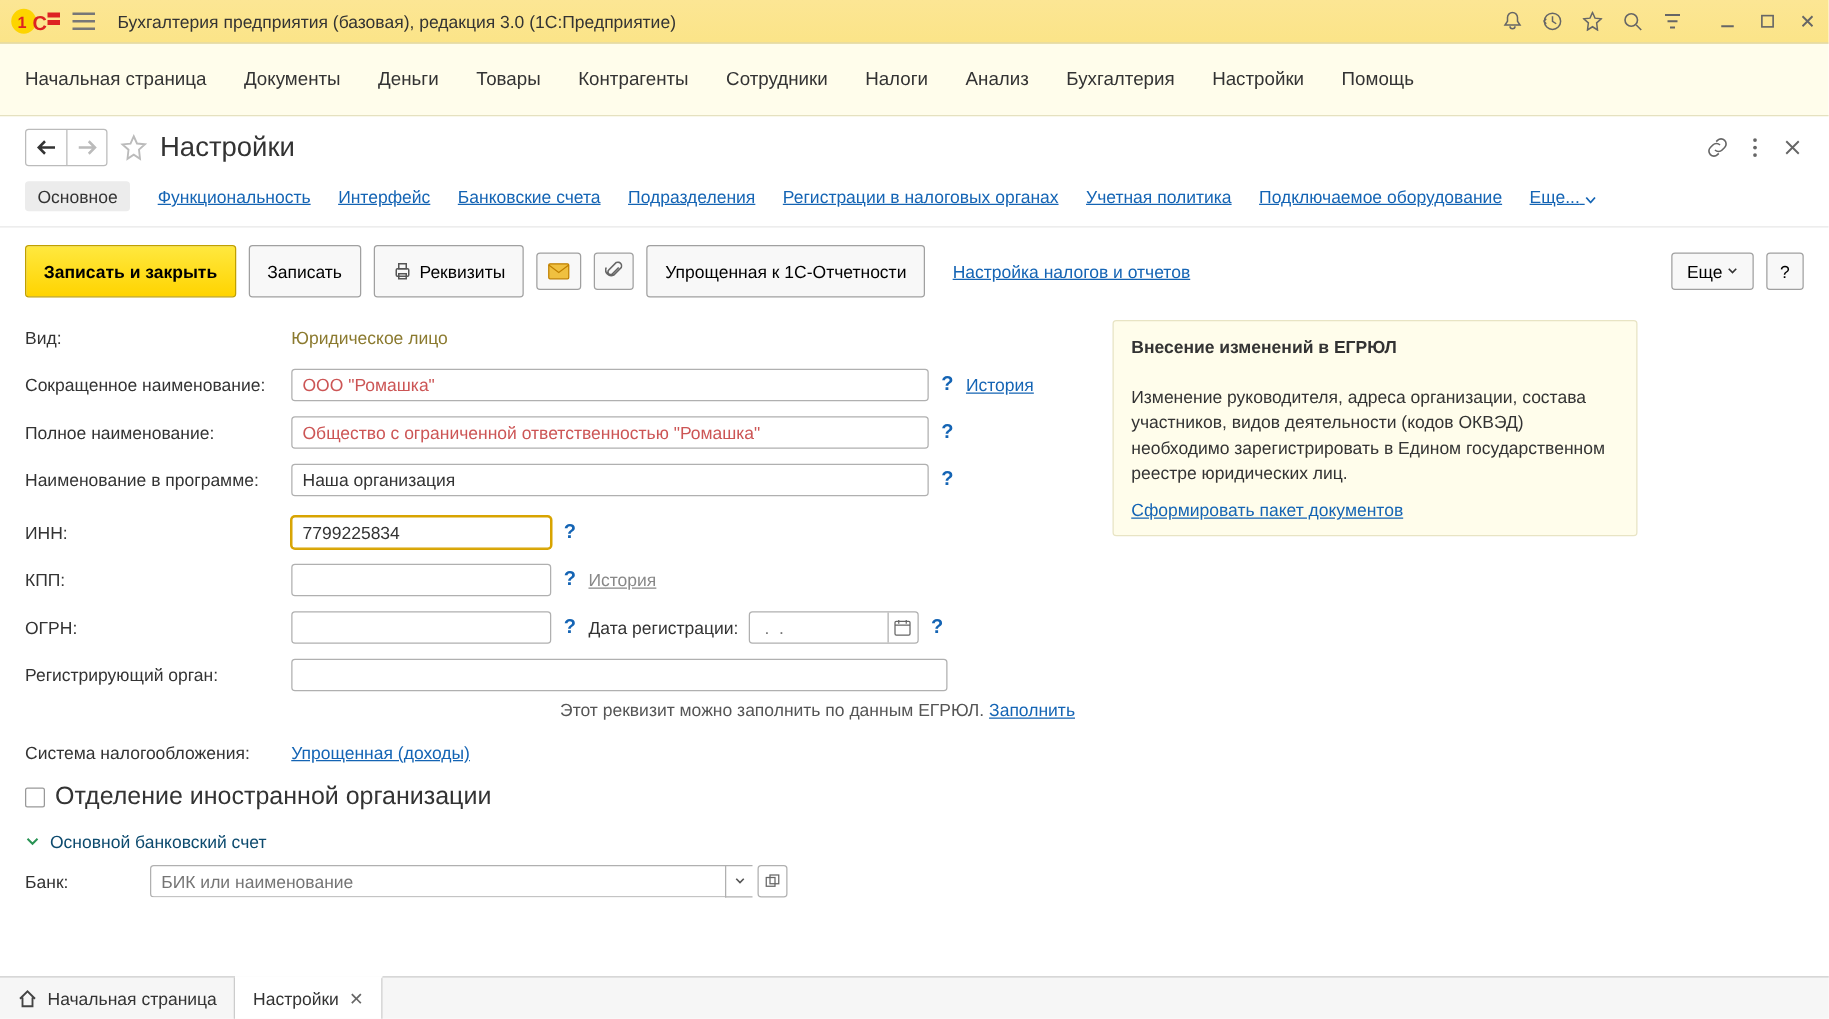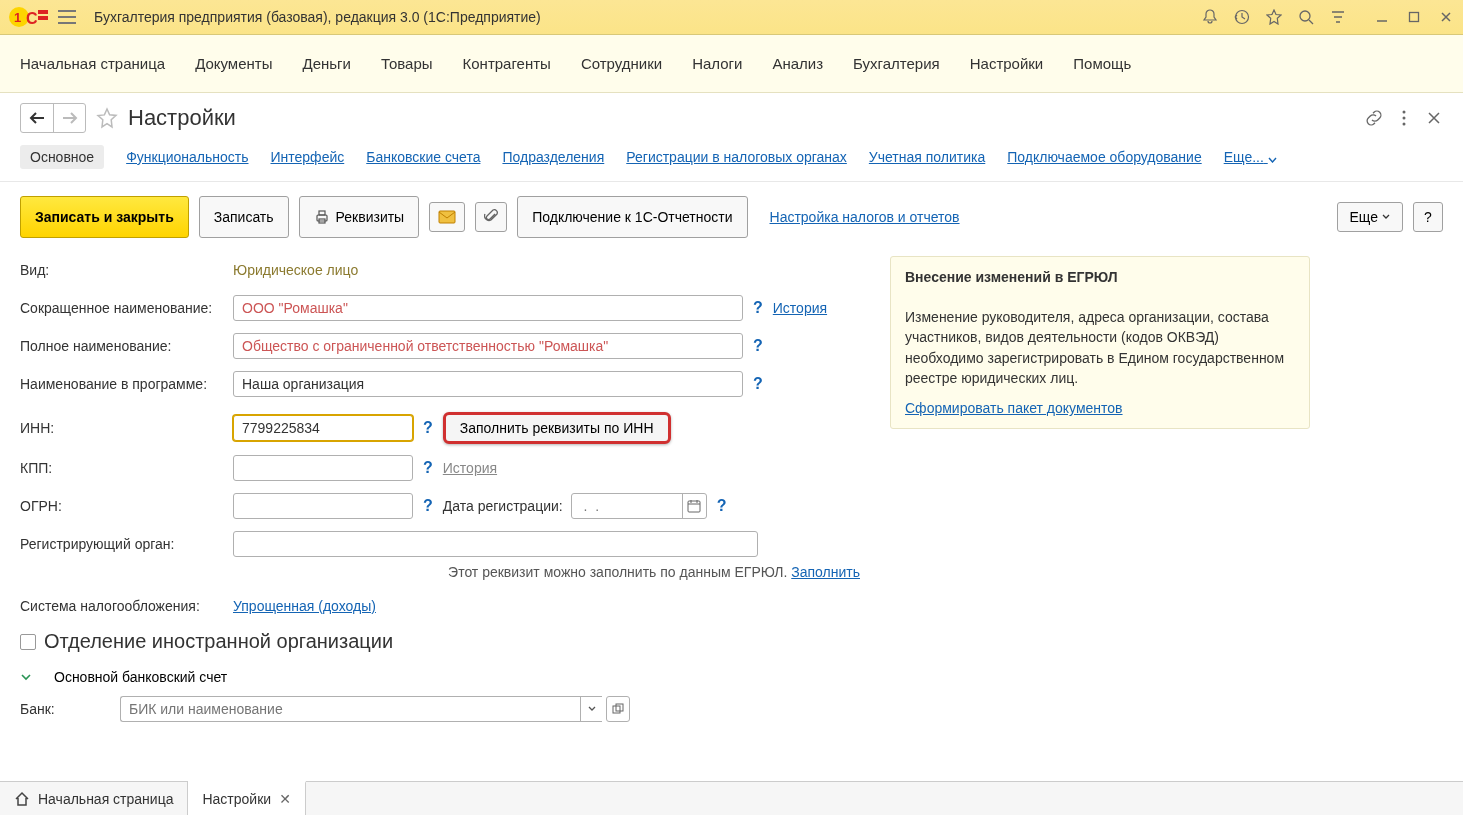--- a/index.html
+++ b/index.html
@@ -161,21 +161,21 @@
   border: 1px solid #b0b0b0;
   border-radius: 3px;
   height: 26px;
   padding: 2px 8px;
   font-size: 14px;
   color: #333;
 }
 .input::placeholder { color: #c55; }
 .input.ph-gray::placeholder { color: #999; }
 .input.w-wide { width: 510px; }
-.input.w-mid { width: 180px; }
+.input.w-mid { width: 208px; }
 .input.focused {
   border: 1px solid #d8a400;
   box-shadow: 0 0 0 1px #d8a400;
 }
 .qmark {
   color: #1464b4;
   font-size: 16px;
   font-weight: bold;
   margin: 0 10px;
   cursor: pointer;
@@ -208,22 +208,22 @@
   display:flex;align-items:center;gap:8px;
   margin: 8px 0 16px 0;
 }
 .checkbox {
   width: 16px; height: 16px;
   border: 1px solid #999;
   border-radius: 2px;
   cursor: pointer;
 }
 .section-header {
-  display:flex;align-items:center;gap:22px;
-  color: #000000;
+  display:flex;align-items:center;gap:8px;
+  color: #0c4a6e;
   font-size: 14px;
   margin: 10px 0;
   cursor: pointer;
 }
 .date-input-wrap {
   display:flex;align-items:center;
   border: 1px solid #b0b0b0;
   border-radius: 3px;
   height: 26px;
 }
@@ -446,21 +446,21 @@
     <svg width="18" height="14" viewBox="0 0 18 14">
         <rect x="1" y="1" width="16" height="12" rx="1" fill="#f0c040" stroke="#c08000"></rect>
         <path d="M1 2l8 6 8-6" fill="none" stroke="#c08000"></path>
       </svg>
   </button>
   <button class="btn icon-only">
     <svg width="14" height="16" viewBox="0 0 14 16">
         <path d="M11 5l-5 5a2 2 0 01-3-3l6-6a3 3 0 014 4l-6 6a4.5 4.5 0 01-6-6" fill="none" stroke="#666" stroke-width="1.3"></path>
       </svg>
   </button>
-  <button class="btn">Подключение к 1С-Отчетности</button>
+  <button class="btn">Упрощенная к 1С-Отчетности</button>
   <a class="toolbar-link">Настройка налогов и отчетов</a>
   <div class="toolbar-spacer"></div>
   <button class="btn btn-more">
     <span>Еще</span>
     <svg width="8" height="6" viewBox="0 0 8 6">
         <path d="M1 1l3 3 3-3" fill="none" stroke="#333" stroke-width="1.3"></path>
       </svg>
   </button>
   <button class="btn btn-help">?</button>
 </div>
@@ -489,21 +489,20 @@
     <div class="row">
       <div class="label">Наименование в программе:</div>
       <input class="input w-wide" value="Наша организация" style="">
       <span class="qmark">?</span>
     </div>
 
     <div class="row" style="margin-top:14px">
       <div class="label">ИНН:</div>
       <input class="input w-mid focused" value="7799225834" style="">
       <span class="qmark">?</span>
-      <button class="btn-highlighted">Заполнить реквизиты по ИНН</button>
     </div>
 
     <div class="row">
       <div class="label">КПП:</div>
       <input class="input w-mid" style="">
       <span class="qmark">?</span>
       <a class="link muted">История</a>
     </div>
 
     <div class="row">

